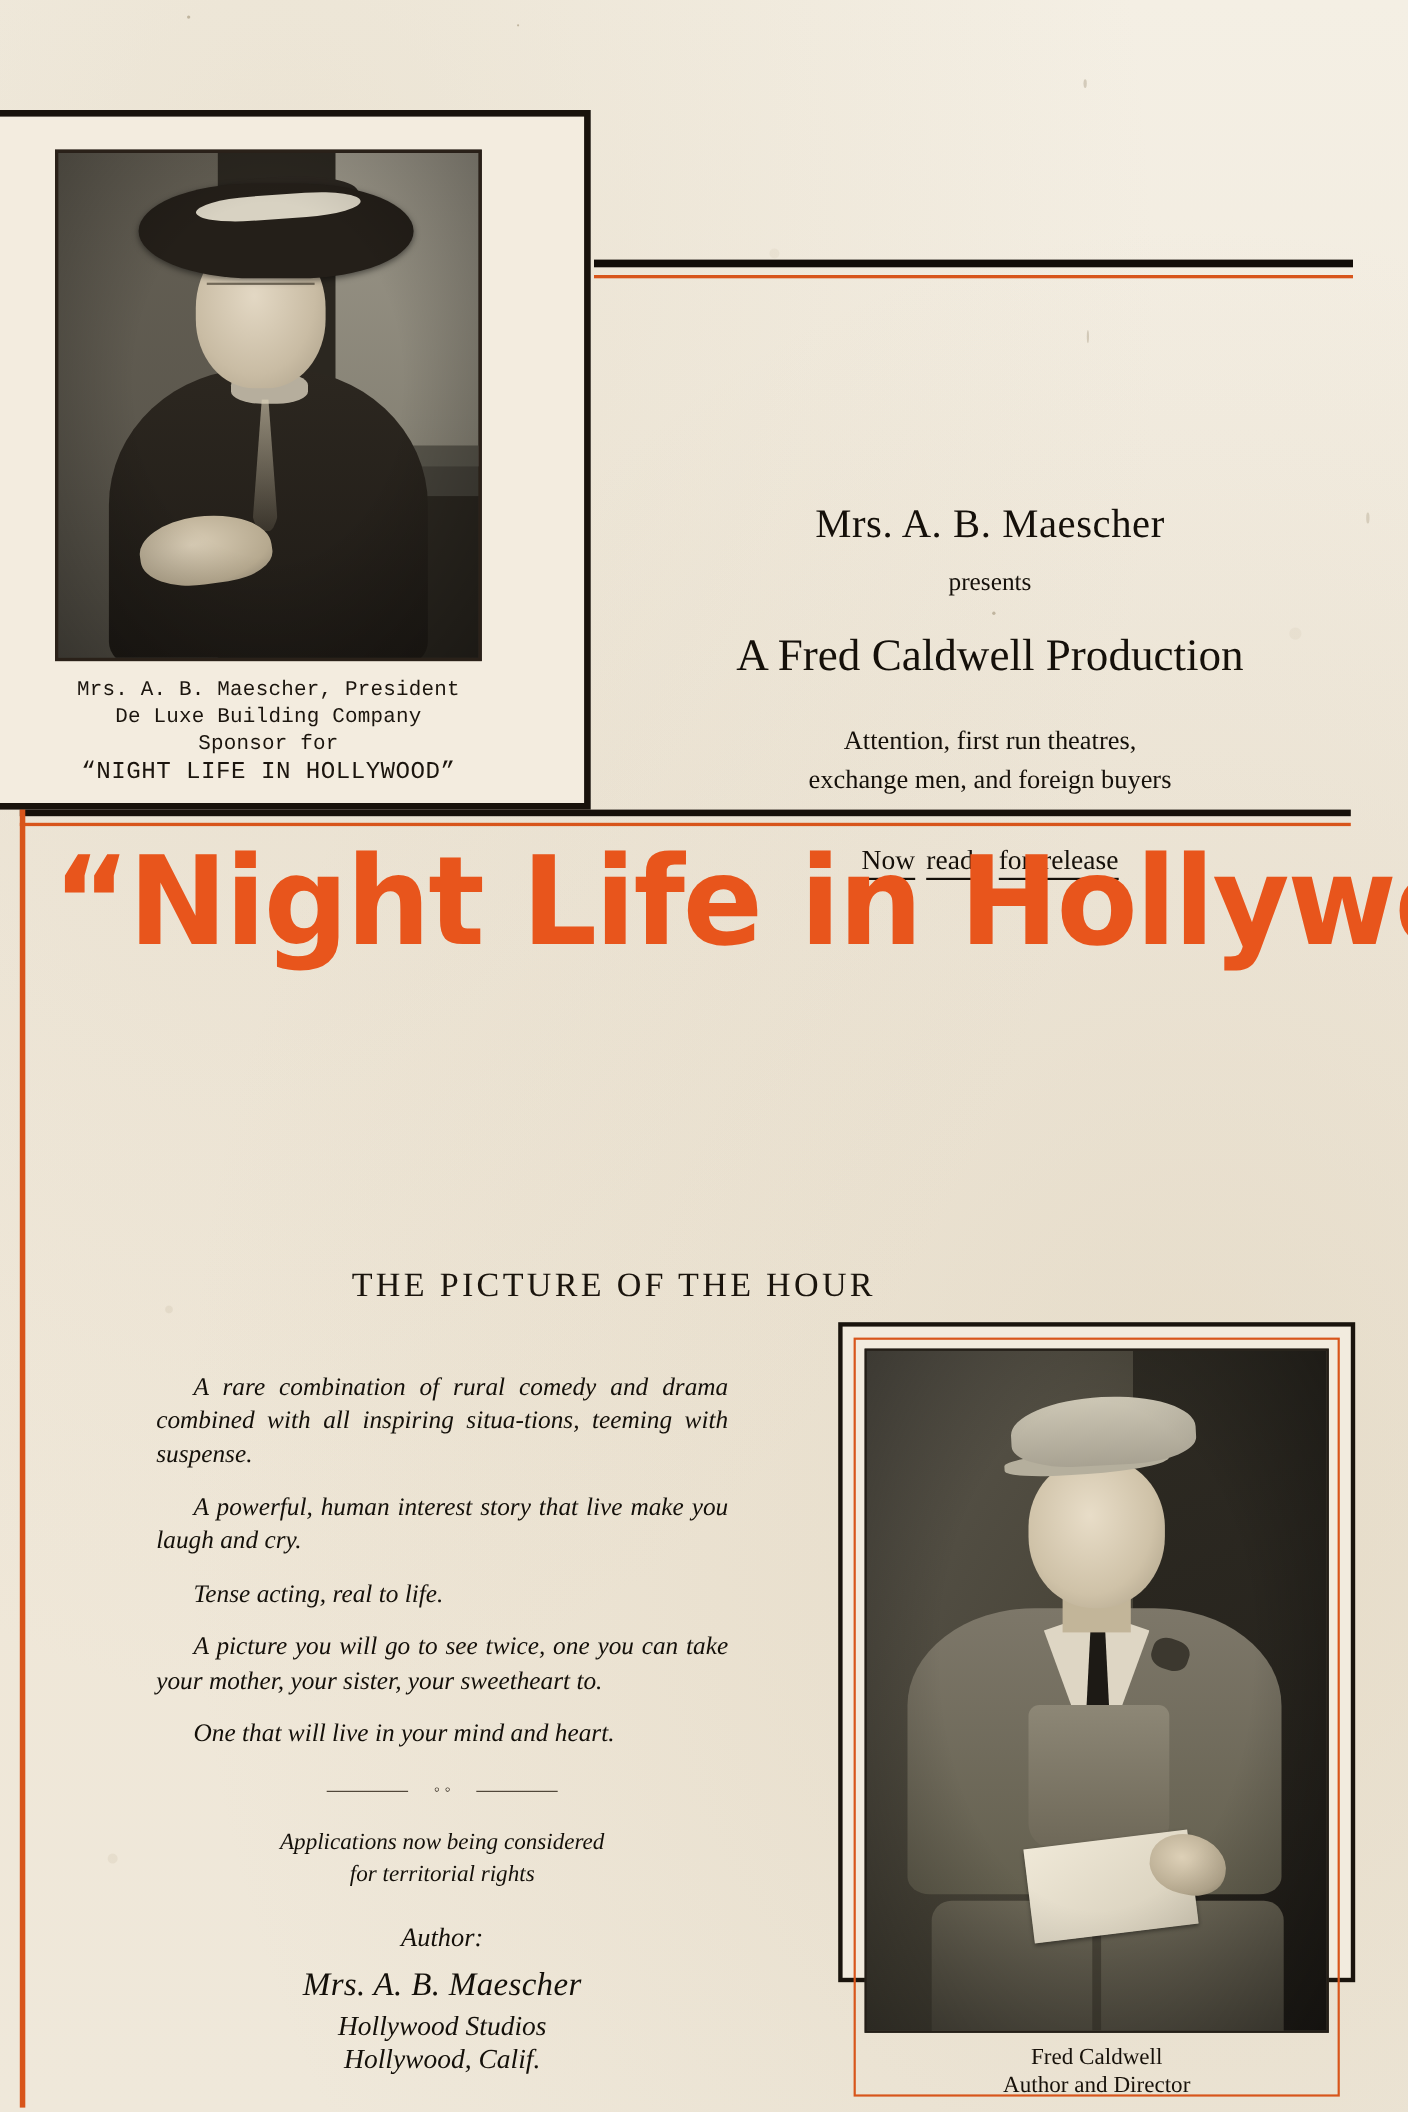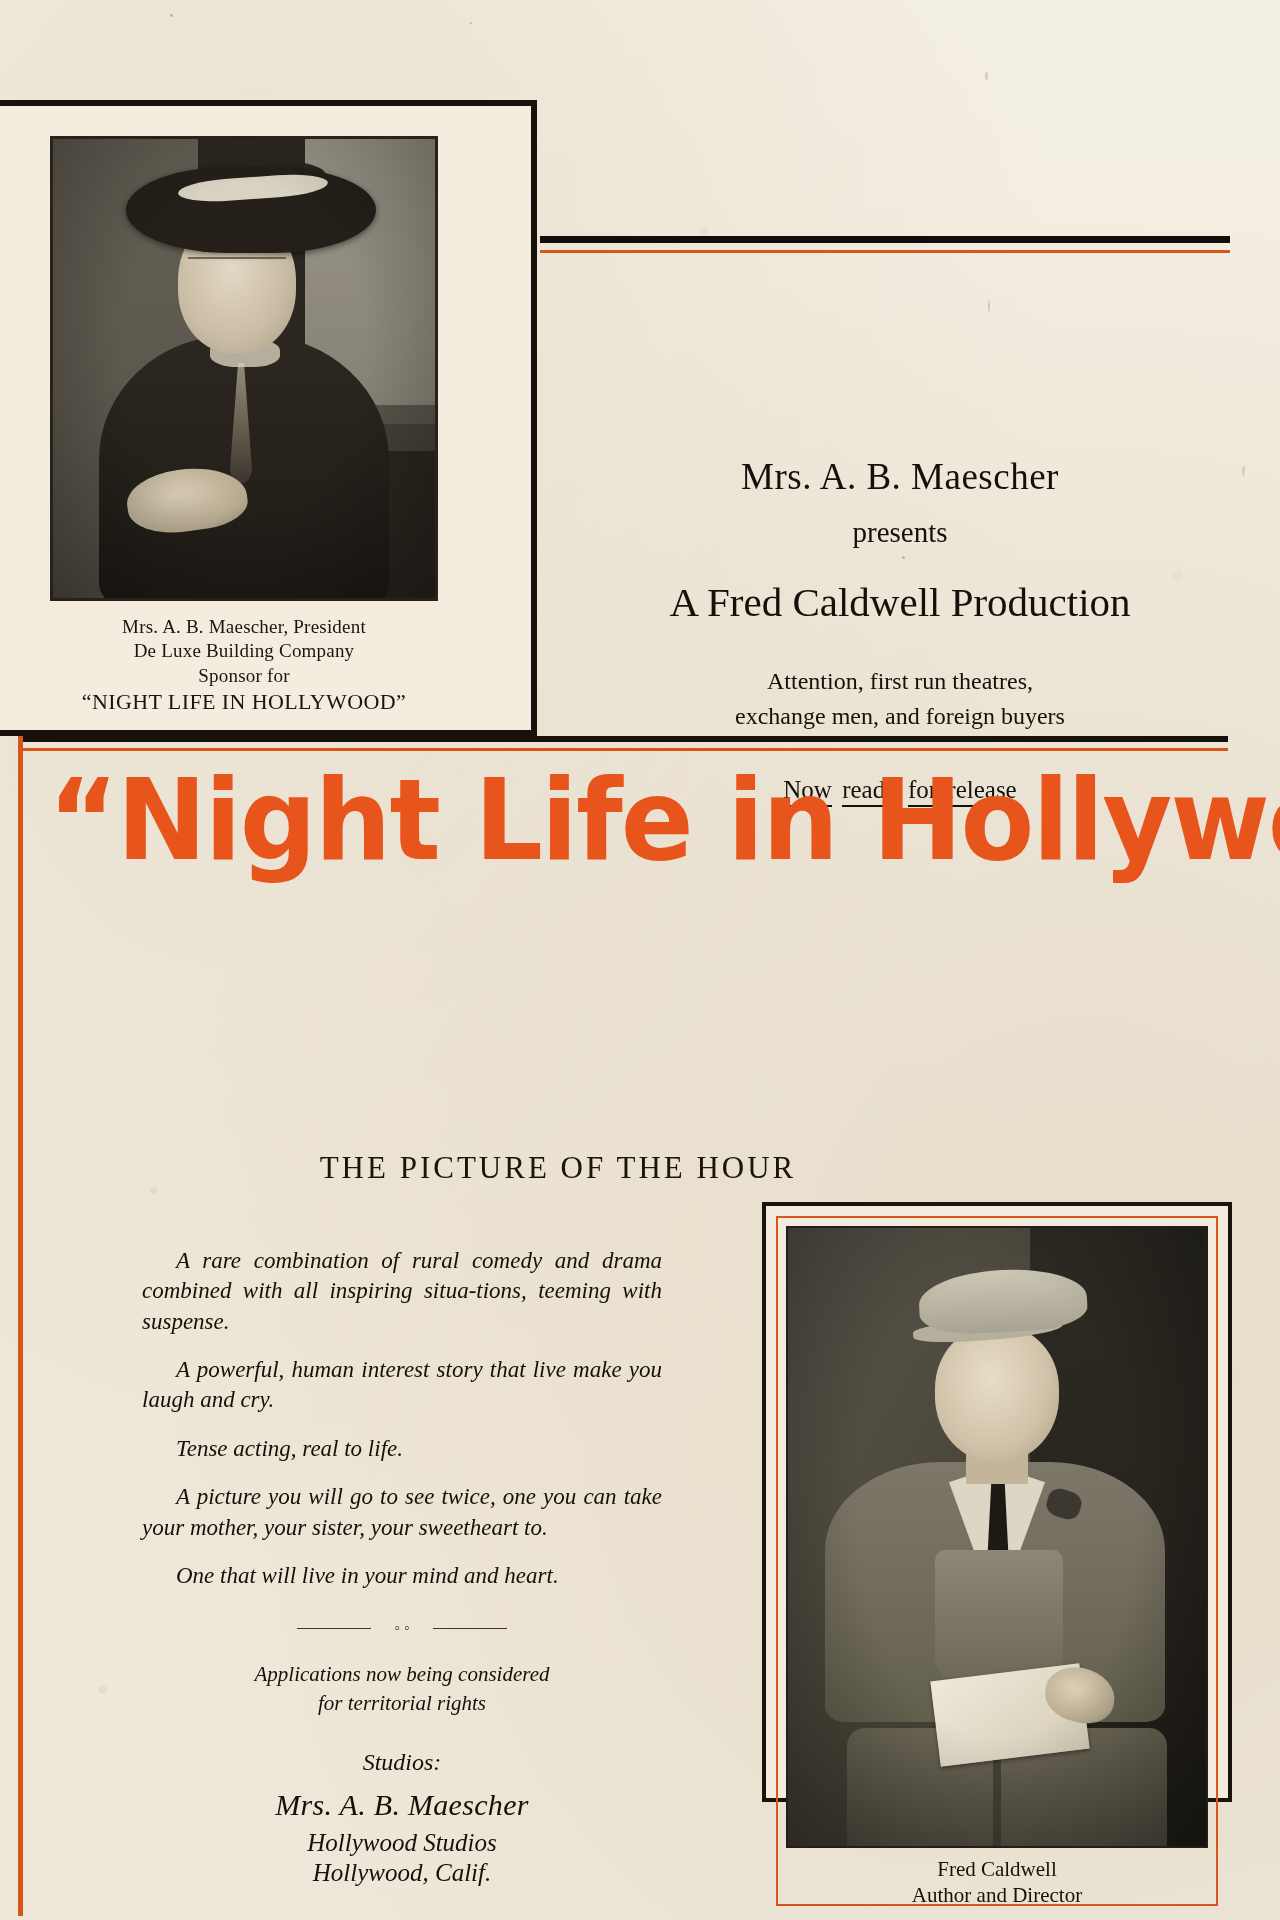--- a/index.html
+++ b/index.html
@@ -202,20 +202,21 @@
 
   .caption-1 {
     width: 400px;
     margin-top: 14px;
     text-align: center;
     font-size: 19px;
     line-height: 1.28;
     color: #1b150e;
     letter-spacing: .2px;
     margin-left: -6px;
+    font-family: Liberation Mono, monospace;
   }
   .caption-1 .big {
     font-size: 22px;
     letter-spacing: .4px;
   }
 
   
   #rule-black {
     position: absolute;
     left: 540px;
@@ -240,21 +241,21 @@
     top: 455px;
     width: 680px;
     text-align: center;
     color: #15100a;
   }
   #presenter-name {
     font-size: 37px;
     letter-spacing: .5px;
   }
   #presents-word {
-    font-size: 29px;
+    font-size: 23px;
     margin-top: 18px;
   }
   #production-line {
     font-size: 41px;
     margin-top: 29px;
     letter-spacing: 0;
   }
   #attention-1 {
     font-size: 24px;
     margin-top: 42px;
@@ -645,21 +646,21 @@
     <p>A picture you will go to see twice, one you can take your mother, your sister, your sweetheart to.</p>
     <p>One that will live in your mind and heart.</p>
 
     <div id="orn">◦ ◦</div>
 
     <div id="applications">
       <div>Applications now being considered</div>
       <div>for territorial rights</div>
     </div>
 
-    <div id="address-label">Studios:</div>
+    <div id="address-label">Author:</div>
     <div id="address-name">Mrs. A. B. Maescher</div>
     <div id="address-studio">Hollywood Studios</div>
     <div id="address-city">Hollywood, Calif.</div>
   </div>
 
   <div id="portrait-2-frame">
     <div id="portrait-2-inner">
       <div id="portrait-2">
         <div id="p2-bg"></div>
         <div id="p2-bgdark"></div>

